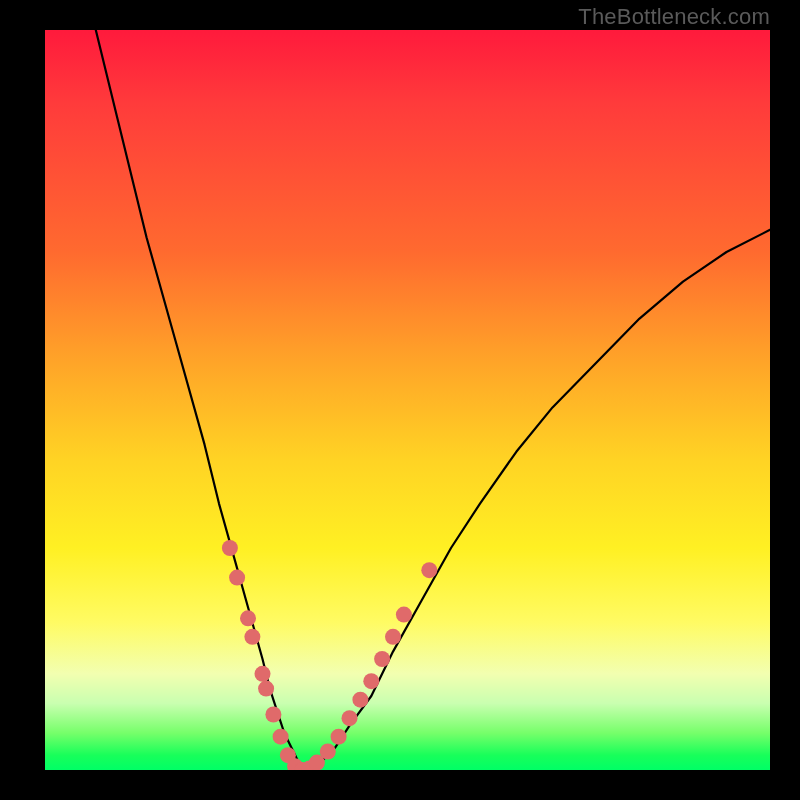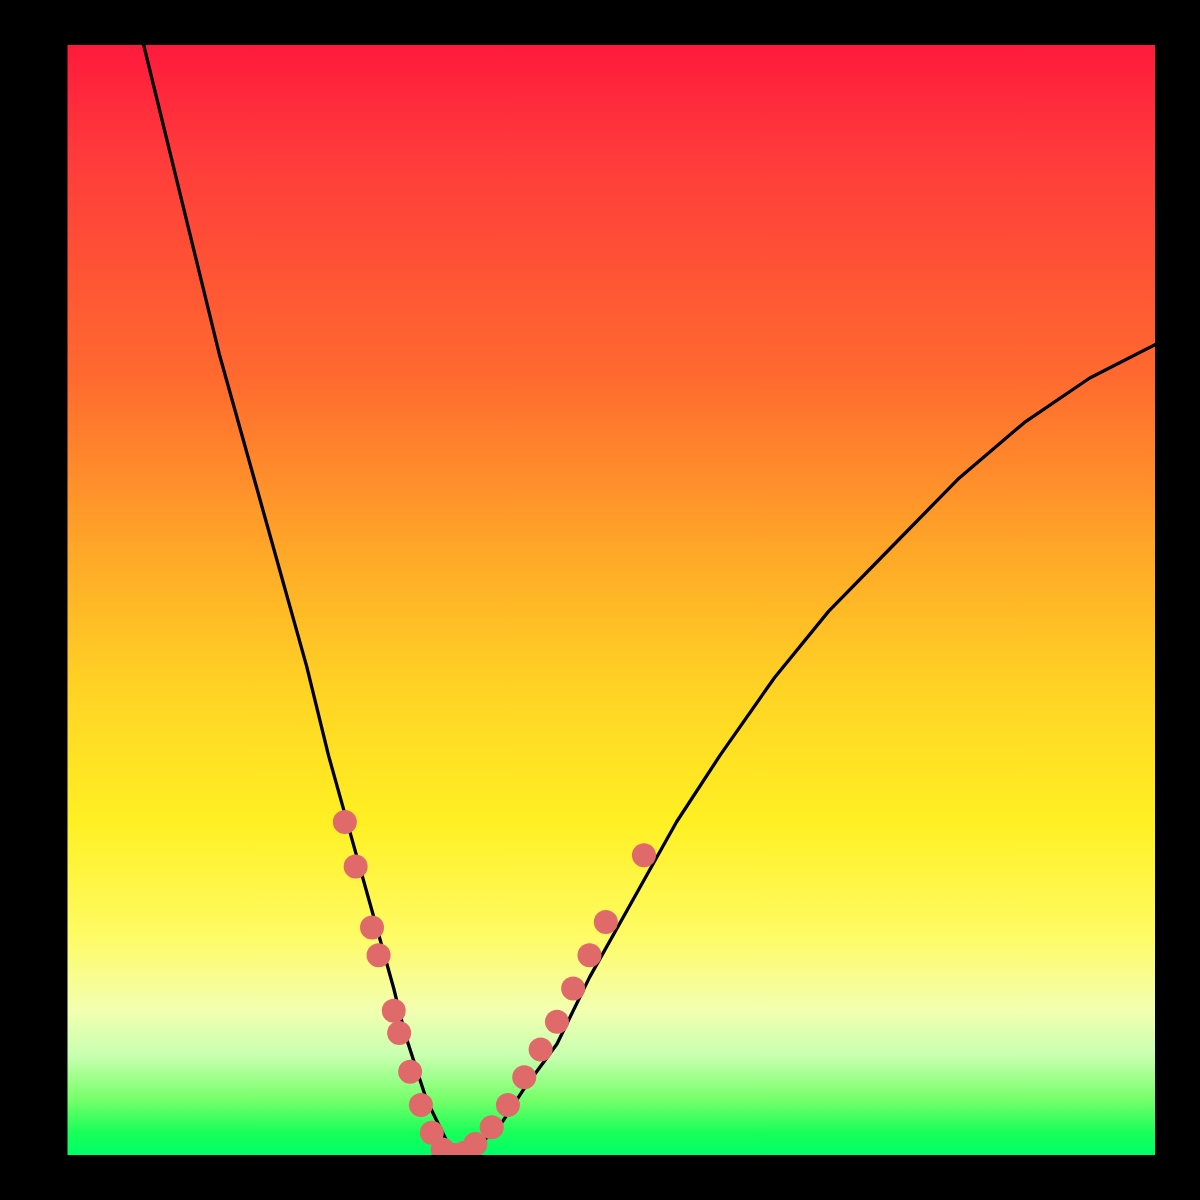--- a/index.html
+++ b/index.html
@@ -67,20 +67,21 @@
   }
   .marker {
     fill: #e06a6a;
     stroke: none;
   }
 </style>
 </head>
 <body>
 
 <div class="frame">
+  <div class="watermark">TheBottleneck.com</div>
 
   <div class="plot-area">
     <svg class="overlay" viewBox="0 0 725 740" preserveAspectRatio="none">
       <path id="curve-path" class="curve" d="M50.8 0.0 L72.5 88.8 L101.5 207.2 L130.5 310.8 L159.5 414.4 L174.0 473.6 L188.5 525.4 L203.0 577.2 L217.5 629.0 L224.8 658.6 L232.0 680.8 L239.3 703.0 L246.5 717.8 L253.7 732.6 L261.0 740.0 L268.3 740.0 L275.5 732.6 L290.0 717.8 L304.5 695.6 L326.3 666.0 L348.0 621.6 L377.0 569.8 L406.0 518.0 L435.0 473.6 L471.3 421.8 L507.5 377.4 L551.0 333.0 L594.5 288.6 L638.0 251.6 L681.5 222.0 L725.0 199.8"></path>
       <g id="markers-group">
           <circle cx="184.9" cy="518.0" r="8" class="marker"></circle>
           <circle cx="192.1" cy="547.6" r="8" class="marker"></circle>
           <circle cx="203.0" cy="588.3" r="8" class="marker"></circle>
           <circle cx="207.4" cy="606.8" r="8" class="marker"></circle>
           <circle cx="217.5" cy="643.8" r="8" class="marker"></circle>

